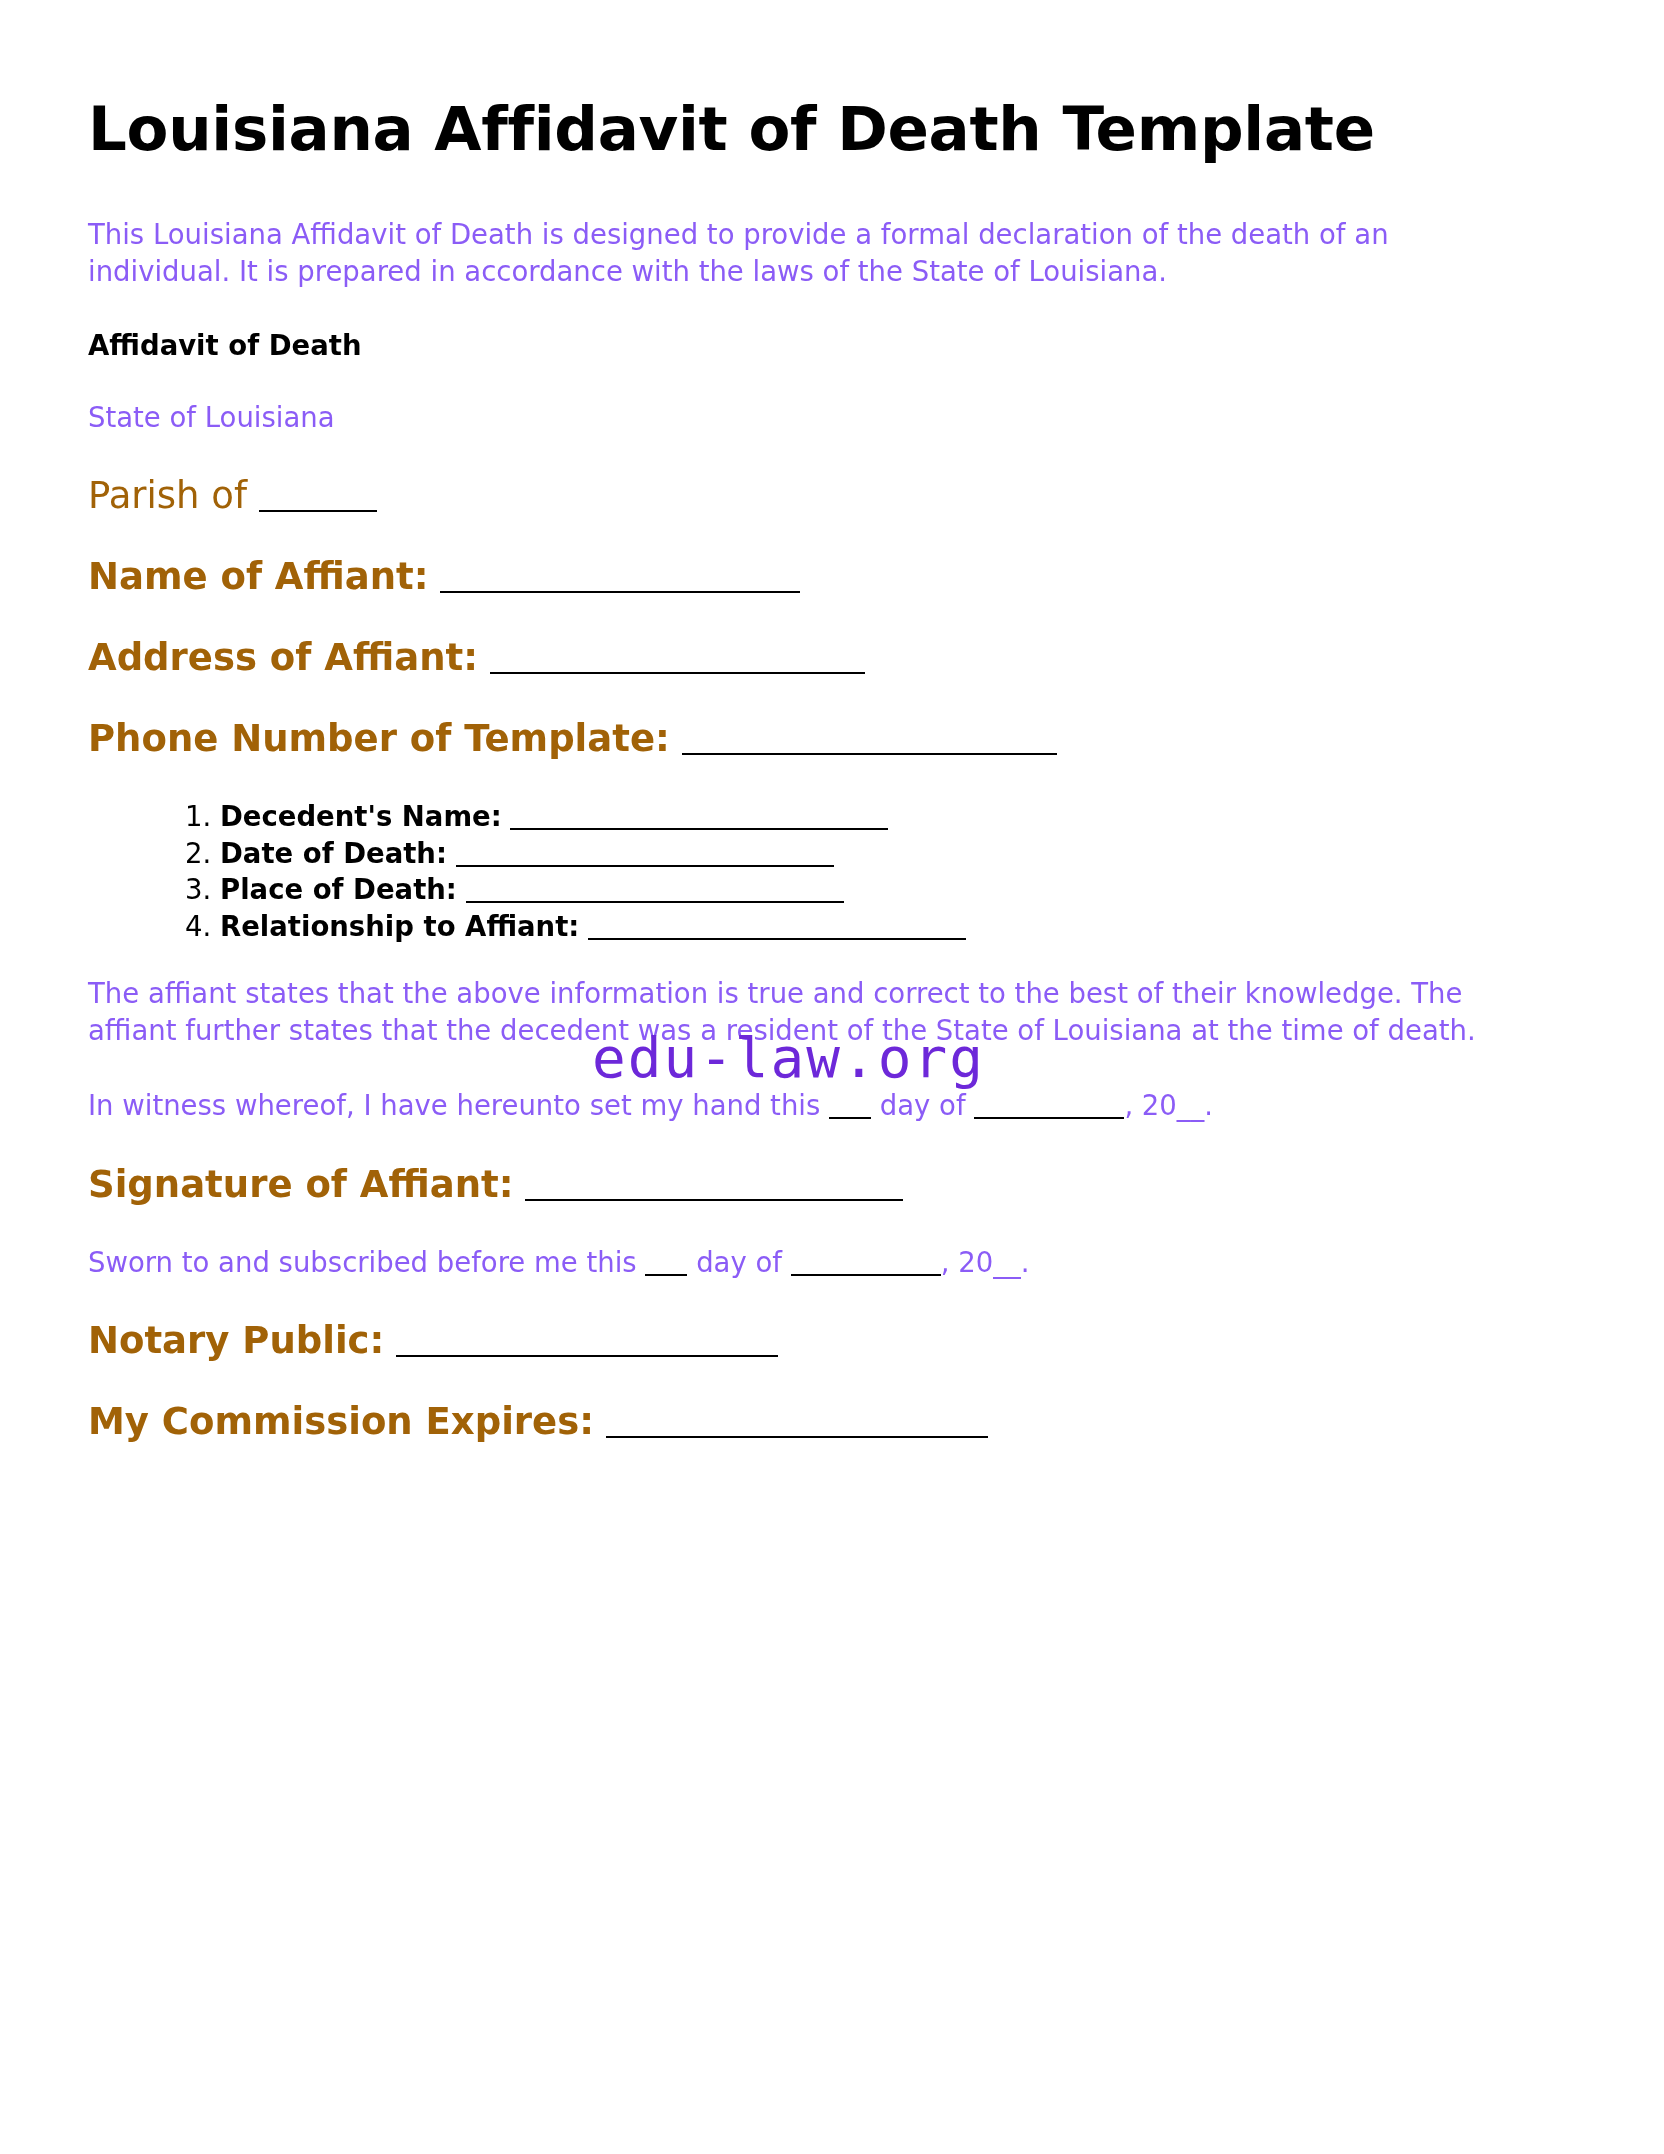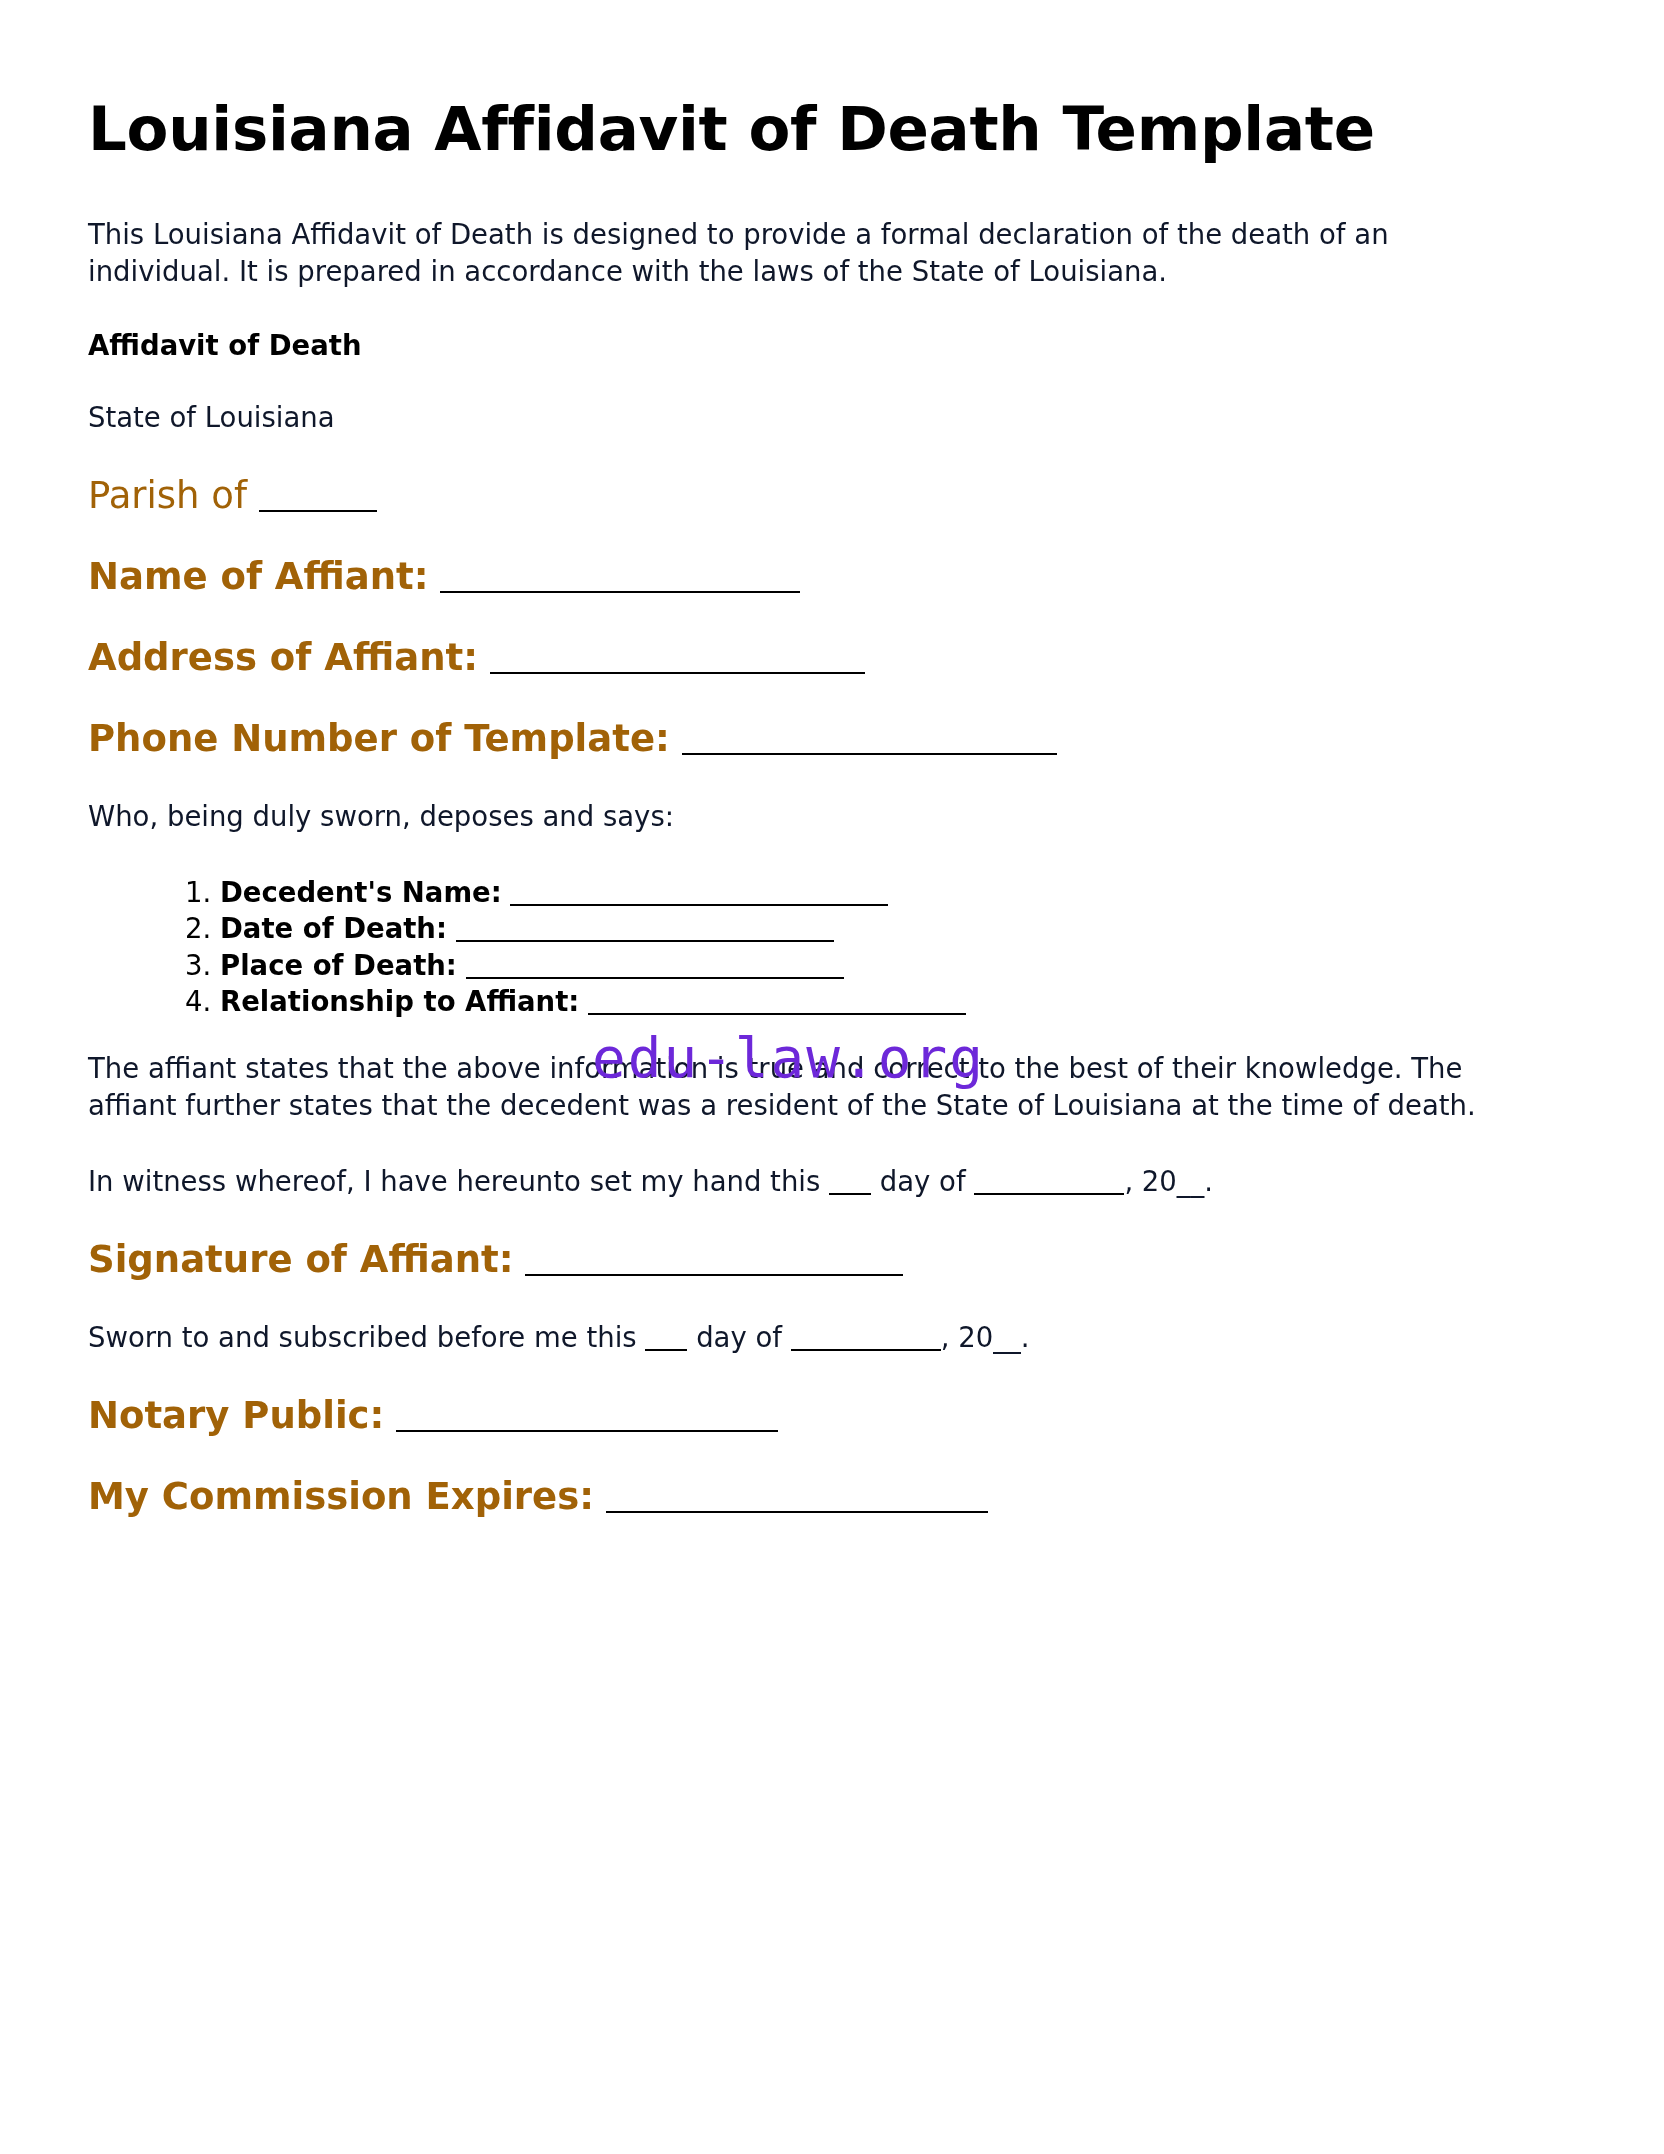--- a/index.html
+++ b/index.html
@@ -28,21 +28,21 @@
     font-weight: bold;
     line-height: 1.1;
     letter-spacing: -0.3px;
     margin: 0 0 54px 0;
     color: #000;
   }
   p.body-text {
     font-size: 27.5px;
     line-height: 1.36;
     margin: 0 0 38px 0;
-    color: #0f172a;
+    color: #8b5cf6;
     max-width: 1420px;
   }
   .section-head {
     font-size: 27.5px;
     font-weight: bold;
     margin: 0 0 38px 0;
     color: #000;
   }
   .field-line {
     font-size: 37px;
@@ -114,21 +114,20 @@
 
   <div class="field-line"><span>Parish of </span><span class="blank w-parish"></span></div>
 
 
   <div class="field-line"><span class="lbl">Name of Affiant:</span> <span class="blank w-field"></span></div>
 
   <div class="field-line"><span class="lbl">Address of Affiant:</span> <span class="blank w-field2"></span></div>
 
   <div class="field-line"><span class="lbl">Phone Number of Template:</span> <span class="blank w-field2"></span></div>
 
-  <p class="body-text">Who, being duly sworn, deposes and says:</p>
 
   <ol class="deposes">
     <li><span class="lbl">Decedent's Name:</span> <span class="blank w-list"></span></li>
     <li><span class="lbl">Date of Death:</span> <span class="blank w-list"></span></li>
     <li><span class="lbl">Place of Death:</span> <span class="blank w-list"></span></li>
     <li><span class="lbl">Relationship to Affiant:</span> <span class="blank w-list"></span></li>
   </ol>
 
   <div class="watermark">edu-law.org</div>
 

